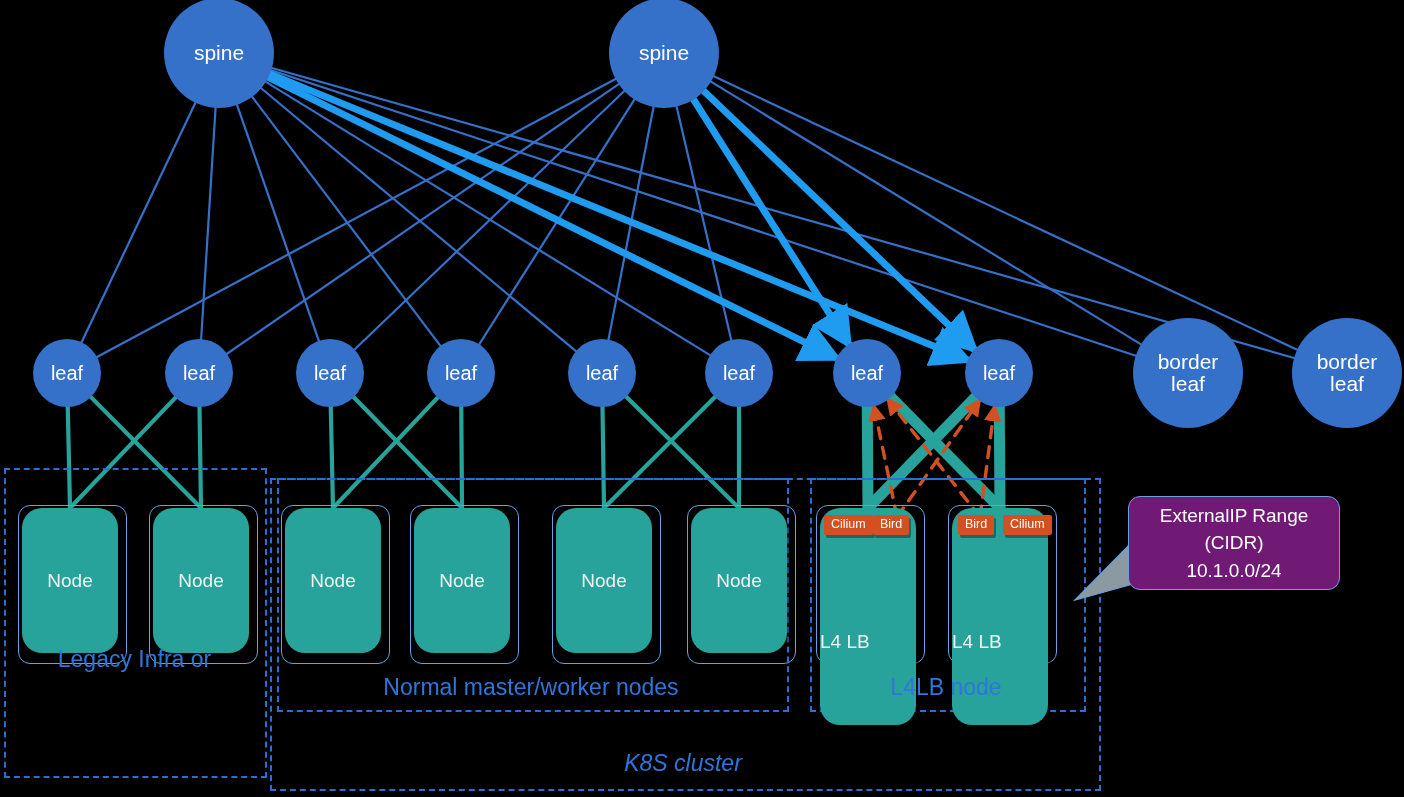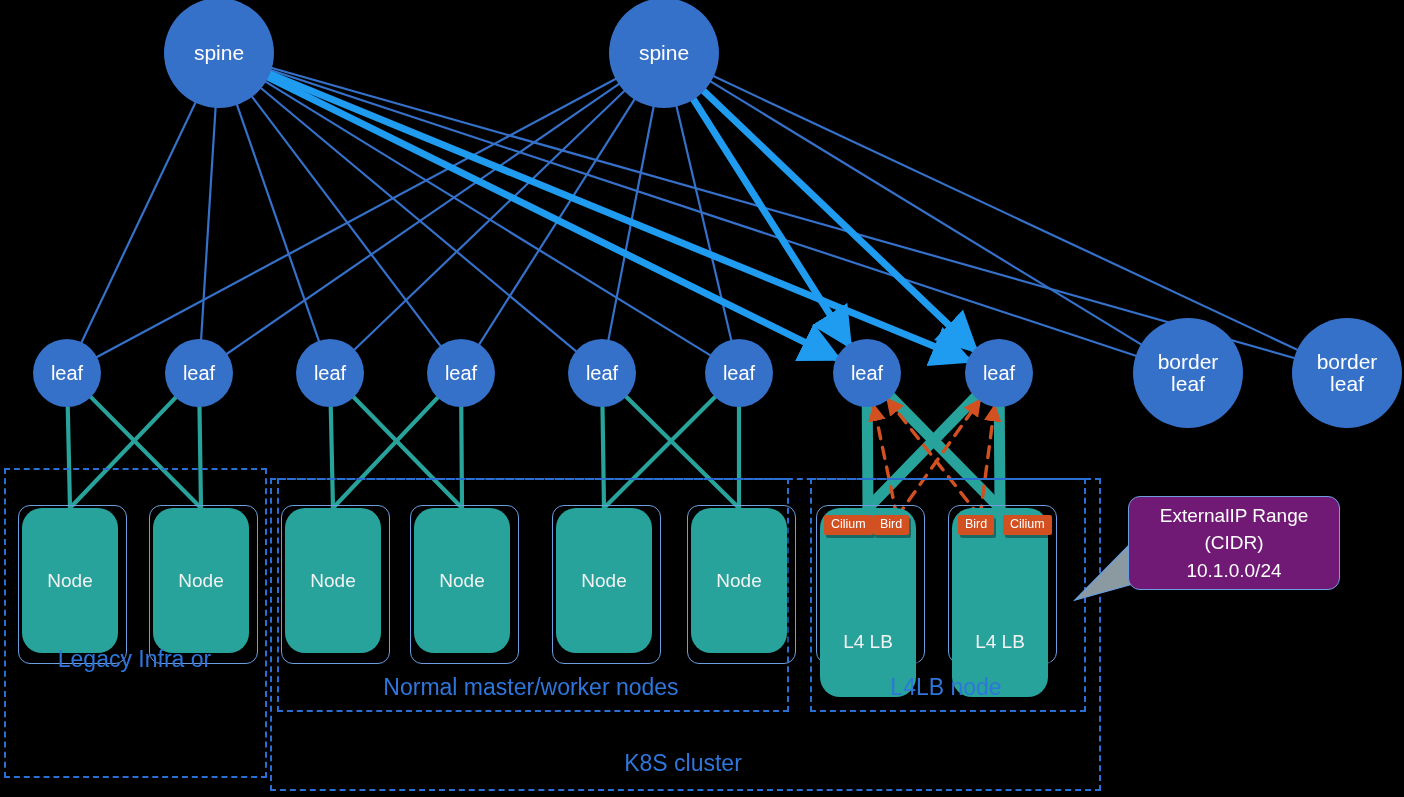--- a/index.html
+++ b/index.html
@@ -6,21 +6,21 @@
   #stage{position:relative;width:1404px;height:797px;background:#000;overflow:hidden;
          font-family:"Liberation Sans","DejaVu Sans",sans-serif;}
   svg.layer{position:absolute;left:0;top:0;width:1404px;height:797px;}
   .node-circle{position:absolute;border-radius:50%;background:#3570c9;color:#fff;
     display:flex;align-items:center;justify-content:center;text-align:center;
     font-size:21px;line-height:1.05;font-weight:400;}
   .node-circle.small{font-size:20px;}
   .node-box{position:absolute;background:#27a39b;border-radius:20px;color:#f2f2f2;
     display:flex;align-items:center;justify-content:center;font-size:19px;
     box-shadow:3px 4px 0 rgba(0,0,0,.35);}
-  .node-box.lb{align-items:flex-end;padding-bottom:44px;justify-content:center;}
+  .node-box.lb{align-items:flex-end;padding-bottom:72px;justify-content:flex-start;}
   .box-outline{position:absolute;border:1px solid #6b9fe0;border-radius:12px;pointer-events:none;}
   .badge{position:absolute;background:#d35121;color:#fff;font-size:12.5px;
     padding:3px 7px 4px 7px;border-radius:2px;line-height:1;
     box-shadow:2px 3px 0 rgba(0,0,0,.35);}
   .grp{position:absolute;border:2.5px dashed #2b6fd4;}
   .grp-label{position:absolute;color:#2f76da;font-size:23px;text-align:center;line-height:1.35;}
   .callout{position:absolute;background:#8b9aa0;border:1.5px solid #6b9fe0;border-radius:12px;
     color:#fff;font-size:19px;text-align:center;line-height:1.45;display:flex;
     align-items:center;justify-content:center;}
   .sr{position:absolute;width:1px;height:1px;overflow:hidden;clip:rect(0 0 0 0);}
@@ -175,21 +175,21 @@
 
   <div class="grp-label" id="lbl-legacy" style="left: 12px; top: 644px; width: 245px;">
     <div>Legacy Infra or</div>
   </div>
   <div class="grp-label" id="lbl-normal" style="left: 283px; top: 672px; width: 496px;">
     <div>Normal master/worker nodes</div>
   </div>
   <div class="grp-label" id="lbl-l4lb" style="left: 816px; top: 672px; width: 260px;">
     <div>L4LB node</div>
   </div>
-  <div class="grp-label" id="lbl-k8s" style="left: 400px; top: 748px; width: 566px;">
+  <div class="grp-label" id="lbl-k8s" style="left: 400px; top: 748px; width: 566px; font-style: italic;">
     <div>K8S cluster</div>
   </div>
 
   <svg class="layer" viewBox="0 0 1404 797">
     <polygon id="callout-tail" points="1075,600 1136,538 1162,576" fill="#8b9aa0" stroke="#6b9fe0" stroke-width="1.2"></polygon>
   </svg>
   <div class="callout" id="callout" style="left: 1128px; top: 496px; width: 210px; height: 92px; background: #701a75;">
     <div>
       <div>ExternalIP Range</div>
       <div>(CIDR)</div>

